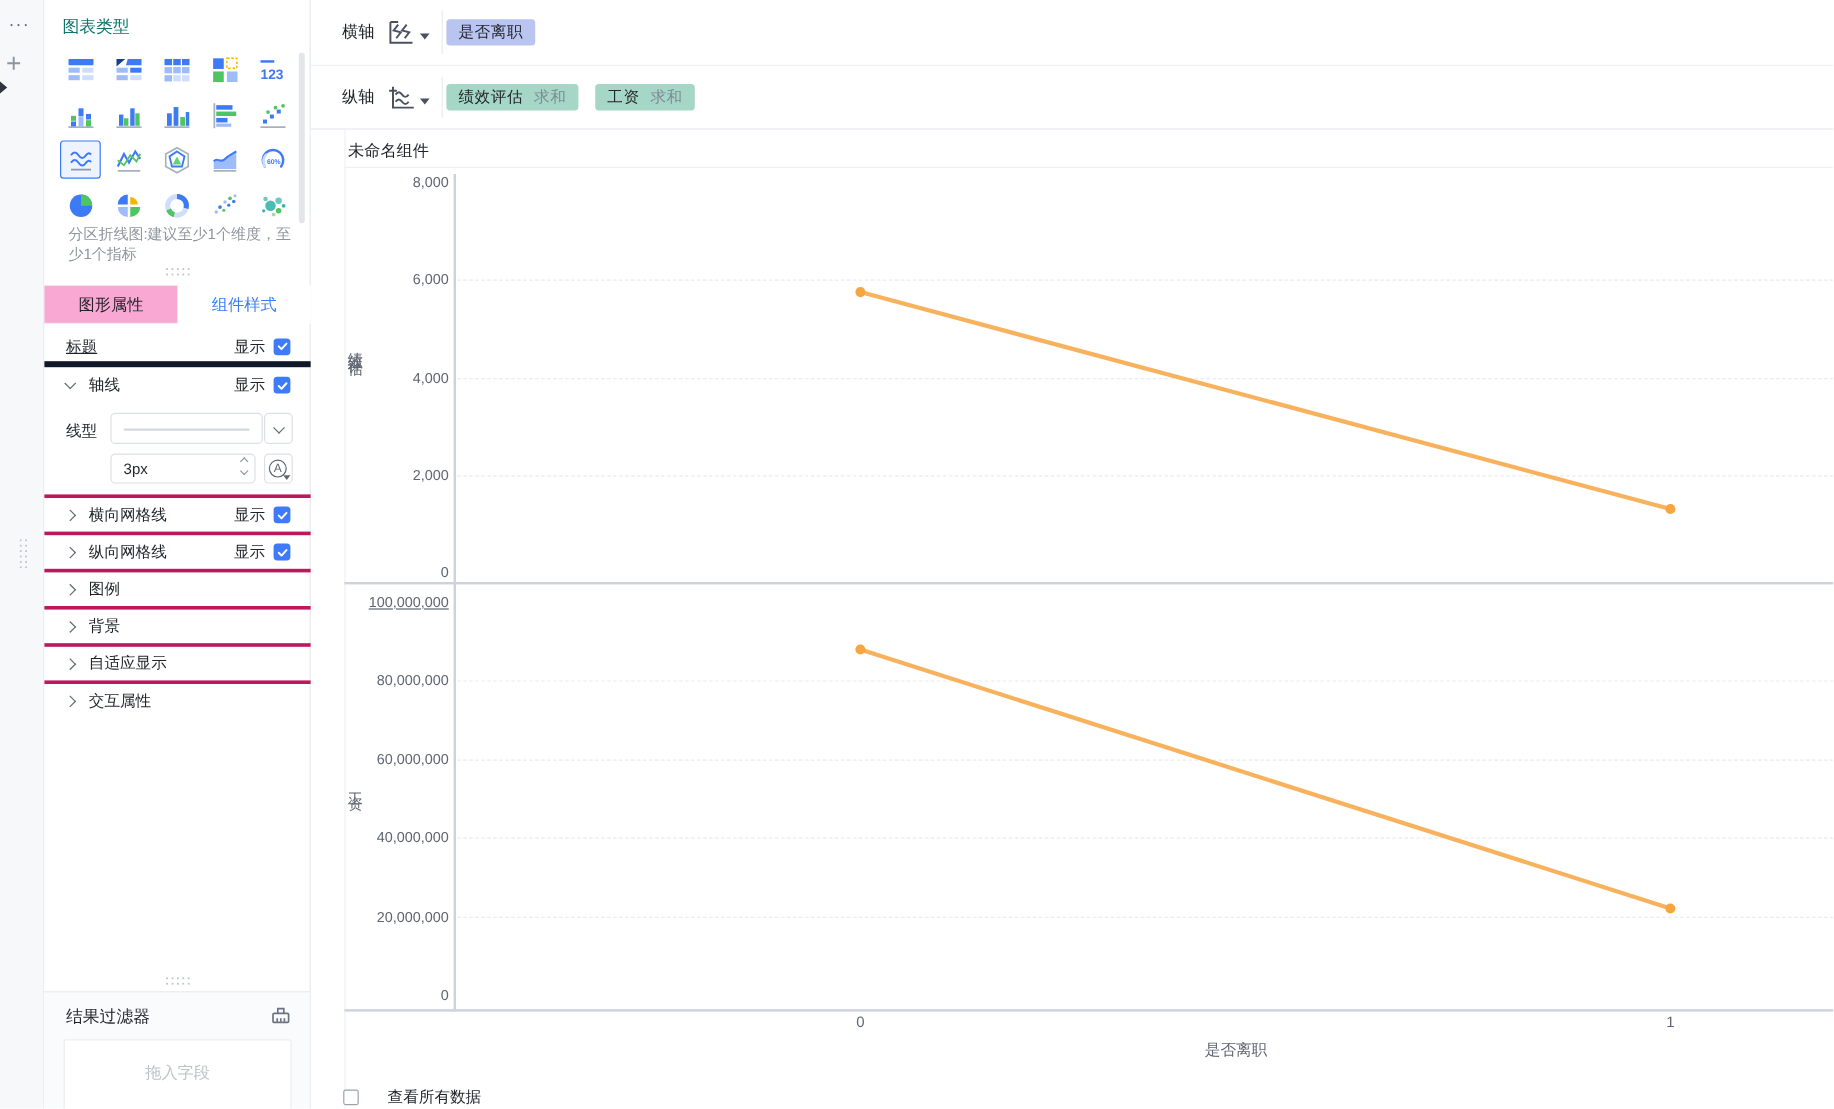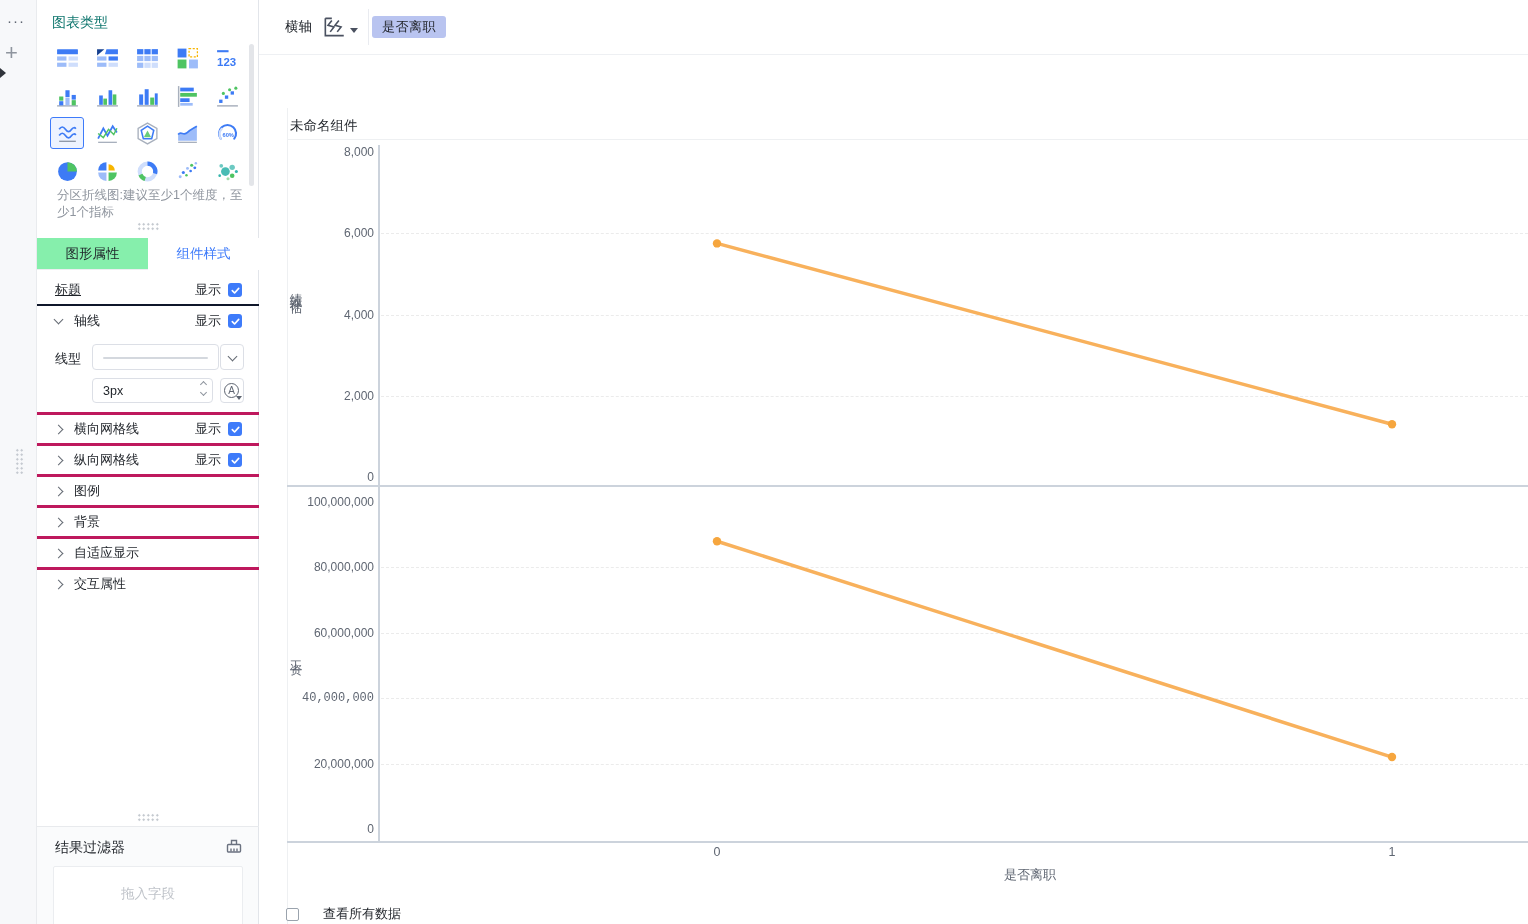--- a/index.html
+++ b/index.html
@@ -21,21 +21,21 @@
   .icon-cell { position:absolute; width:34px; height:32px; border-radius:3px; display:flex; align-items:center; justify-content:center; cursor:pointer; border:1px solid transparent; }
   .icon-cell.selected { border:1px solid #3e7bfa; background:#edf3ff; }
   .scrollbar { position:absolute; left:212px; top:44px; width:5px; height:142px; border-radius:3px; background:#e3e5e9; }
   .hint { position:absolute; left:20px; top:187px; width:196px; font-size:12.5px; line-height:17px; color:#8f959e; }
   .hhandle { position:absolute; width:22px; height:9px;
     background:radial-gradient(#bfc4cb 0.9px, transparent 1px); background-size:4.5px 4.5px; }
   .h1 { left:100px; top:222px; } .h2 { left:100px; top:813px; }
 
   .tabs { position:absolute; left:0; top:238px; width:222px; height:32px; display:flex; }
   .tab { flex:1; display:flex; align-items:center; justify-content:center; font-size:13.5px; cursor:pointer; }
-  .tab-inactive { background:#86efac; color:#1f2329; border-bottom:1px solid #eceef1; }
+  .tab-inactive { background:#f9a8d4; color:#1f2329; border-bottom:1px solid #eceef1; }
   .tab-active { background:#fff; color:#3e7bfa; }
 
   .prow { position:absolute; left:0; width:222px; height:30px; display:flex; align-items:center; }
   .plabel { margin-left:18px; font-size:13px; color:#1f2329; }
   .pcluster { position:absolute; right:17px; display:flex; align-items:center; gap:7px; }
   .pshow { font-size:13px; color:#1f2329; }
   .cbox { width:14px; height:14px; border-radius:3px; background:#3e7bfa; display:flex; align-items:center; justify-content:center; cursor:pointer; }
   .cbox-empty { width:13px; height:13px; border-radius:2px; border:1px solid #9aa3ad; background:#fff; cursor:pointer; }
   .chev { width:7px; height:7px; border-right:1.5px solid #646a73; border-bottom:1.5px solid #646a73; display:inline-block; }
   .chev-right { transform:rotate(-45deg); margin-left:18px; margin-right:12px; }
@@ -282,21 +282,21 @@
       </div>
     <div class="scrollbar"></div>
     <div class="hint">分区折线图:建议至少1个维度，至少1个指标</div>
     <div class="hhandle h1"></div>
 
     <div class="tabs">
       <div class="tab tab-inactive">图形属性</div>
       <div class="tab tab-active">组件样式</div>
     </div>
 
-    <div class="prow" style="top:276px; border-bottom:2px solid #0f172a;text-decoration:underline;">
+    <div class="prow" style="top:276px; border-bottom:5px solid #0f172a;text-decoration:underline;">
       <span class="plabel">标题</span>
       <span class="pcluster">
         <span class="pshow">显示</span>
         <span class="cbox">
             <svg viewBox="0 0 12 12" width="11" height="11">
               <path d="M2.5,6.2 L5,8.7 L9.5,3.7" stroke="#fff" stroke-width="1.8" fill="none" stroke-linecap="round" stroke-linejoin="round"></path>
             </svg>
           </span>
       </span>
     </div>
@@ -402,43 +402,60 @@
           <path d="M10,5 L6.5,9.5 L12,11 L8.5,15.5"></path>
           <path d="M16.5,5 L13,9.5 L18.5,11 L15,15.5"></path>
         </svg>
         <span class="acaret2"></span>
       </span>
       <span class="vdiv"></span>
       <span class="pillbox" id="xpills">
           <span class="pill" style="background: rgb(185, 196, 240);"><span>是否离职</span></span>
         </span>
     </div>
+    <div class="axis-row row2">
+      <span class="axis-name">纵轴</span>
+      <span class="axis-ic">
+        <svg viewBox="0 0 24 22" width="26" height="24" fill="none" stroke="#4a5160" stroke-width="1.5">
+          <path d="M6,3 V19 H22"></path>
+          <path d="M3,6 H9"></path>
+          <path d="M8,9 q2.5,-3.5 5,0 t5,0"></path>
+          <path d="M8,14.5 q2.5,-3.5 5,0 t5,0"></path>
+        </svg>
+        <span class="acaret2"></span>
+      </span>
+      <span class="vdiv"></span>
+      <span class="pillbox" id="ypills">
+          <span class="pill" style="background: rgb(165, 214, 198);"><span>绩效评估</span><span class="agg">求和</span></span>
+          <span class="pill" style="background: rgb(165, 214, 198);"><span>工资</span><span class="agg">求和</span></span>
+        </span>
+    </div>
 
     <div class="comp-title-bar"></div>
     <div class="comp-title">未命名组件</div>
     <div class="comp-left-border"></div>
 
     <div class="axis-vline"></div>
     <div id="chart-layer">
         <div class="ytick" style="top: 145px;">8,000</div>
         <div class="ytick" style="top: 226.25px;">6,000</div>
         <div class="gridline" style="top: 233.25px;"></div>
         <div class="ytick" style="top: 307.5px;">4,000</div>
         <div class="gridline" style="top: 314.5px;"></div>
         <div class="ytick" style="top: 388.75px;">2,000</div>
         <div class="gridline" style="top: 395.75px;"></div>
         <div class="ytick" style="top: 470px;">0</div>
         <div class="ylab" style="top: 282.5px;">绩效评估</div>
         <div class="sepline" style="top: 485px;"></div>
-        <div class="ytick" style="top: 495px;">100,000,000</div>
+        <div class="ytick" style="top: 495px; text-decoration: underline;">100,000,000</div>
         <div class="ytick" style="top: 560.4px;">80,000,000</div>
         <div class="gridline" style="top: 567.4px;"></div>
         <div class="ytick" style="top: 625.8px;">60,000,000</div>
         <div class="gridline" style="top: 632.8px;"></div>
-        <div class="ytick" style="top: 691.2px; font-family: Liberation Mono, monospace;">40,000,000</div>
+        <div class="ytick" style="top: 691.2px;">40,000,000</div>
         <div class="gridline" style="top: 698.2px;"></div>
         <div class="ytick" style="top: 756.6px;">20,000,000</div>
         <div class="gridline" style="top: 763.6px;"></div>
         <div class="ytick" style="top: 822px;">0</div>
         <div class="ylab" style="top: 649.5px;">工资</div>
         <div class="sepline" style="top: 841px;"></div>
         <div class="xtick" style="left: 438px;">0</div>
         <div class="xtick" style="left: 1113px;">1</div>
       </div>
     <svg id="plot" width="1269" height="924">

